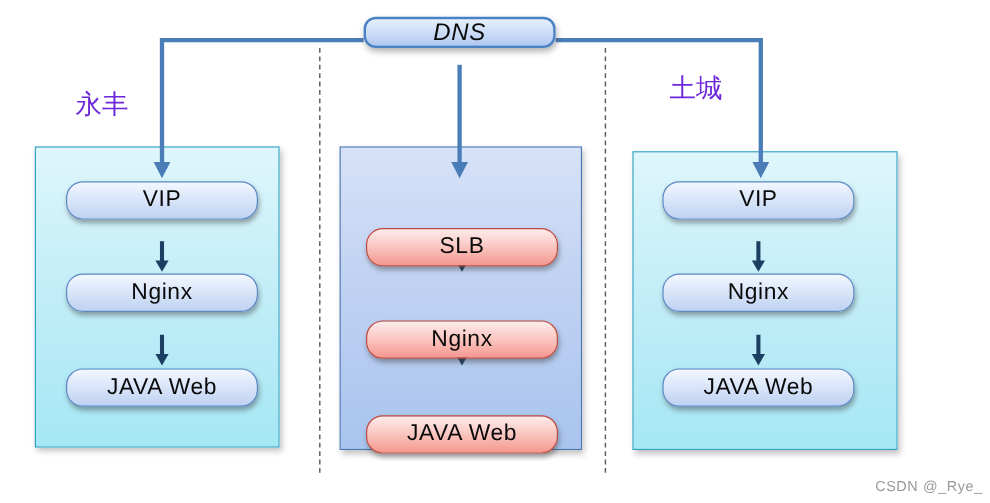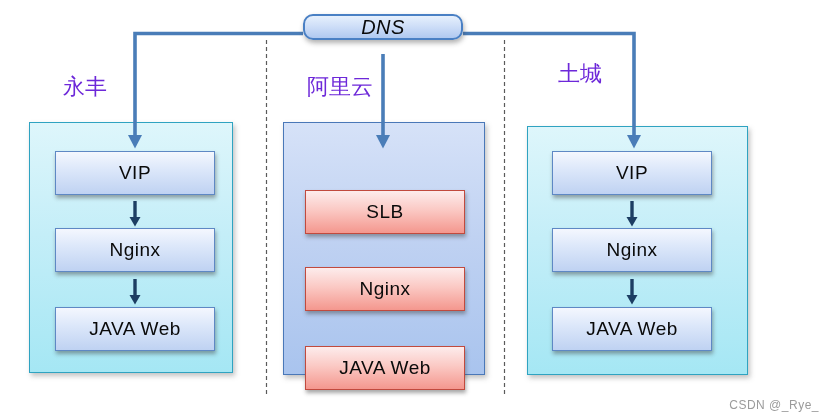--- a/index.html
+++ b/index.html
@@ -35,22 +35,22 @@
   .zone.blue {
     background: linear-gradient(180deg, #d6e2f8 0%, #c0d2f2 45%, #a9c4ee 100%);
     border: 1.6px solid #4a78b8;
   }
 
   
   .node {
     position: absolute;
     z-index: 3;
     width: 160px;
-    height: 44px;
-    border-radius: 0;
+    height: 32px;
+    border-radius: 14px;
     display: flex;
     align-items: center;
     justify-content: center;
     font-size: 19px;
     color: #0a0a0a;
     letter-spacing: 0.5px;
     box-shadow: 1px 3px 4px rgba(60,60,60,0.45);
   }
   .node.bluebox {
     background: linear-gradient(180deg, #f4f7fe 0%, #dde8fa 40%, #bfd2f2 100%);
@@ -125,21 +125,20 @@
     <polygon points="626.5,217 637.5,217 632,226.5" fill="#1d3e63"></polygon>
     <line x1="632" y1="279" x2="632" y2="296" stroke="#1d3e63" stroke-width="3.4"></line>
     <polygon points="626.5,295 637.5,295 632,304.5" fill="#1d3e63"></polygon>
   </svg>
 
   <div class="zone cyan" style="left:29px;  top:122px; width:204px; height:251px;"></div>
   <div class="zone blue" style="left:283px; top:122px; width:202px; height:253px;"></div>
   <div class="zone cyan" style="left:527px; top:126px; width:221px; height:249px;"></div>
 
   <div class="zone-label" style="left:63px;  top:72px;">永丰</div>
-  <div class="zone-label" style="left:307px; top:72px;">阿里云</div>
   <div class="zone-label" style="left:558px; top:59px;">土城</div>
 
   <div class="node dns">DNS</div>
 
   <div class="node bluebox" style="left:55px; top:151px;">VIP</div>
   <div class="node bluebox" style="left:55px; top:228px;">Nginx</div>
   <div class="node bluebox" style="left:55px; top:307px;">JAVA Web</div>
 
   <div class="node redbox" style="left:305px; top:151px;">SLB</div>
   <div class="node redbox" style="left:305px; top:228px;">Nginx</div>

